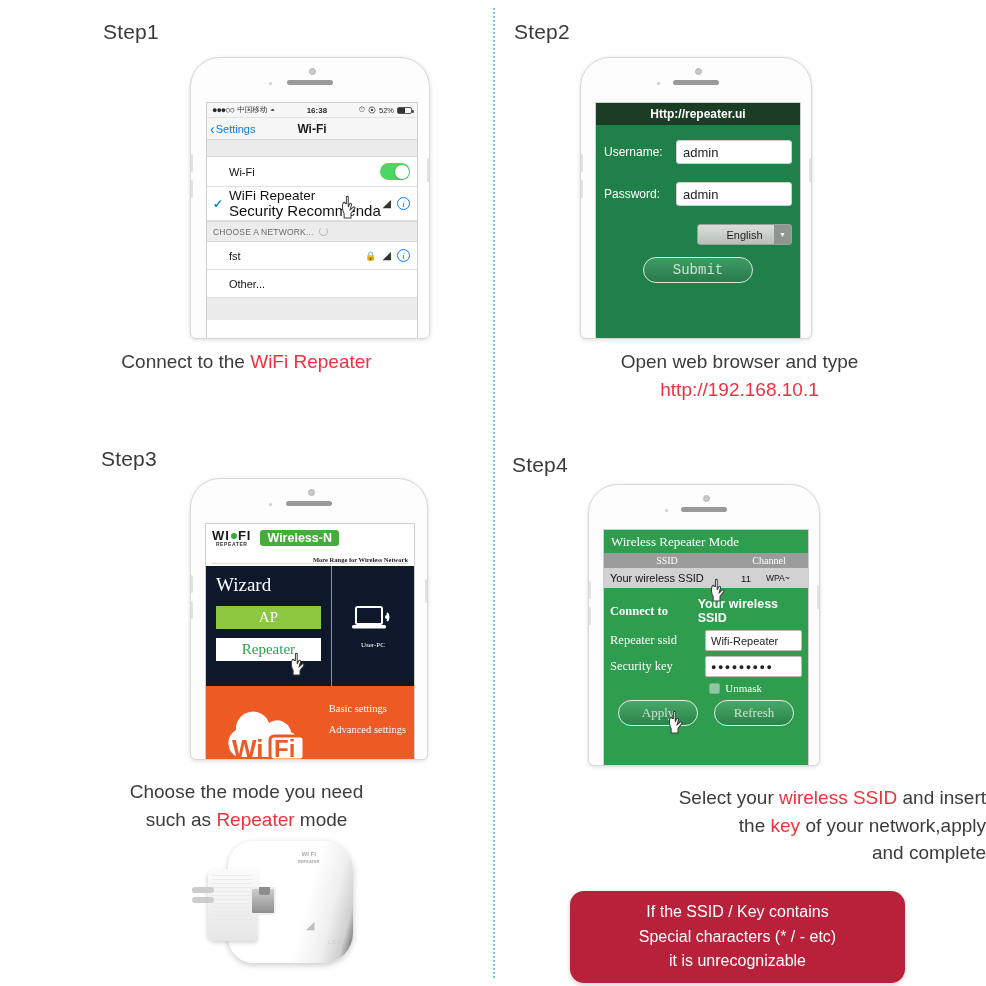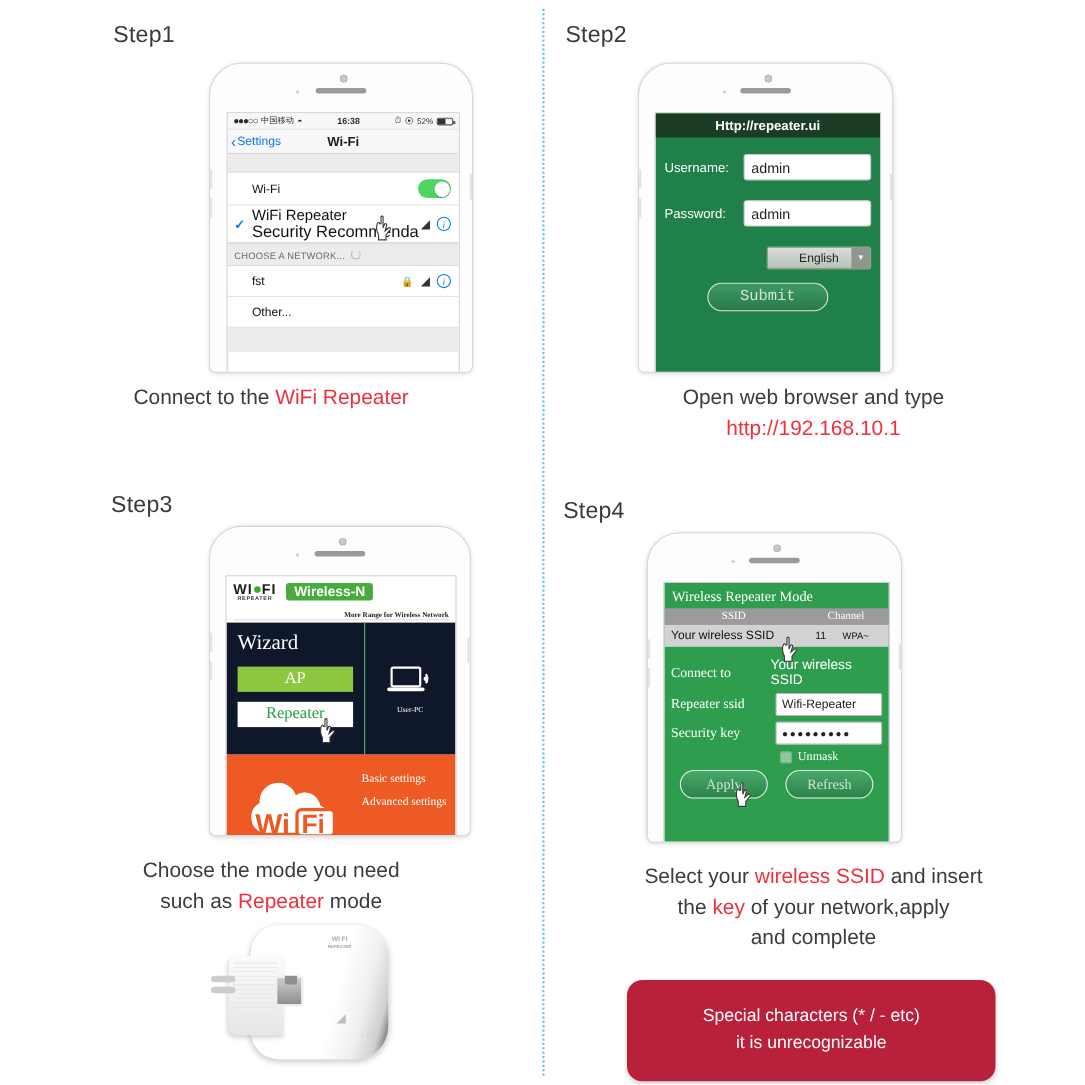--- a/index.html
+++ b/index.html
@@ -233,21 +233,21 @@
 
   
   .caption{
     position:absolute; width:100%; text-align:center;
     font-size:19px; color:#3c3c3c; line-height:1.45;
   }
   .caption .hl{ color:#f0313d; }
   #q1 .caption{ top:348px; }
   #q2 .caption{ top:348px; }
   #q3 .caption{ top:348px; }
-  #q4 .caption{ top:348px; }
+  #q4 .caption{ top:348px;text-align:right; }
 
   
   .warn-box{
     position:absolute; left:77px; top:455px; width:335px; height:92px;
     background:#b92039; border-radius:14px;
     display:flex;flex-direction:column;align-items:center;justify-content:center;
     color:#fff; font-size:16px; line-height:1.55;
     box-shadow:0 2px 5px rgba(0,0,0,.18);
   }
 
@@ -537,21 +537,21 @@
             <span class="c2">11</span>
             <span class="c3">WPA~</span>
             <span class="hand" style="left:105px; top:10px;">
               <svg viewBox="0 0 24 28">
                   <path d="M7 2 C7 1 9 1 9 2 L9 13 L10.5 9.5 C11 8.3 13 9 12.6 10.3 L11 16 L14.5 13 C15.5 12.2 17 13.6 16.1 14.7 L12 20 L12 25 L4.5 25 L4.5 20 C2.5 17 2 11 3.5 8.5 C4.3 7.2 5.6 7.6 5.6 9 L7 9 Z" fill="#ffffff" stroke="#3a3a3a" stroke-width="1.1"></path>
                 </svg>
             </span>
           </div>
 
           <div class="rep4-form">
-            <div class="frow" style="margin-top:4px;">
+            <div class="frow" style="margin-top:4px;font-weight:bold;">
               <span class="flbl">Connect to</span>
               <span class="fval">Your wireless SSID</span>
             </div>
 
             <div class="frow">
               <span class="flbl">Repeater ssid</span>
               <span class="finput">Wifi-Repeater</span>
             </div>
 
             <div class="frow">
@@ -580,18 +580,19 @@
       </div>
     </div>
 
     <div class="caption">
       <span>Select your </span><span class="hl">wireless SSID</span><span> and insert</span><br>
       <span>the </span><span class="hl">key</span><span> of your network,apply</span><br>
       <span>and complete</span>
     </div>
 
     <div class="warn-box">
+      <div>If the SSID / Key contains</div>
       <div>Special characters (* / - etc)</div>
       <div>it is unrecognizable</div>
     </div>
   </div>
 
 </div>
 
 </body></html>

